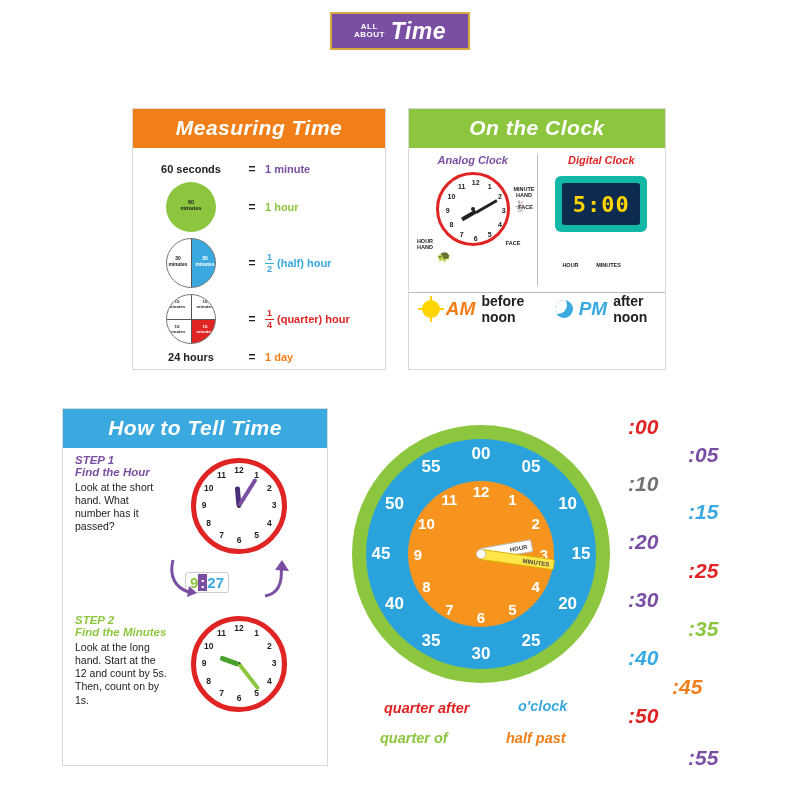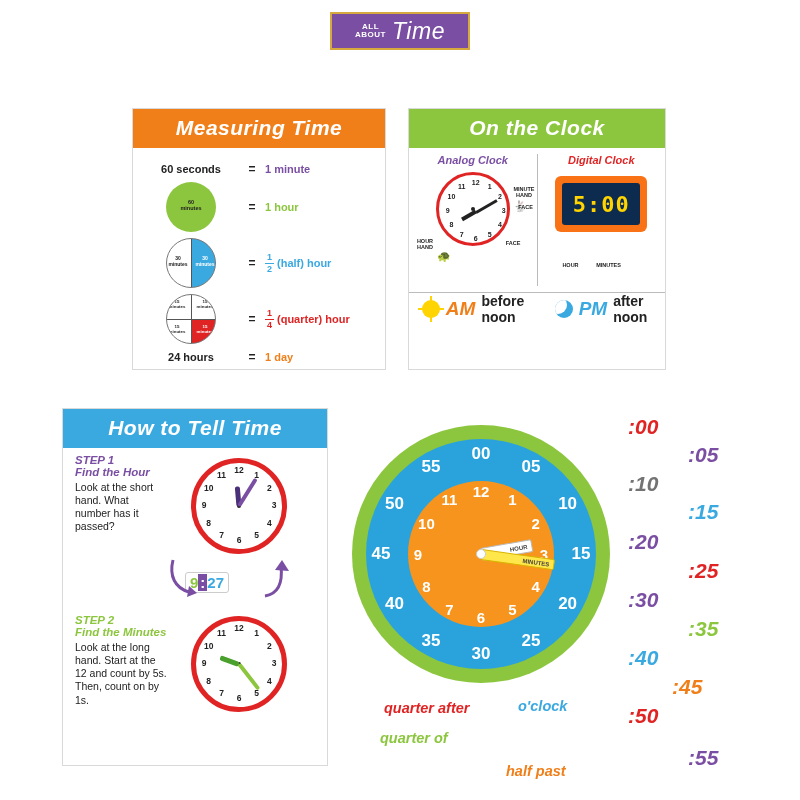--- a/index.html
+++ b/index.html
@@ -28,21 +28,21 @@
   }
   #title-banner .small-stack {
     display: flex; flex-direction: column;
     align-items: center; justify-content: center;
     line-height: 1.0;
   }
   #title-banner .small-stack span {
     color: #ffffff; font-size: 8px; font-weight: bold; letter-spacing: .5px;
   }
   #title-banner .big {
-    color: #ffffff; font-size: 23px; font-weight: normal; font-style: italic;
+    color: #ffffff; font-size: 23px; font-weight: bold; font-style: italic;
     letter-spacing: .5px;
   }
 
   
   .panel {
     position: absolute;
     background: #ffffff;
     border: 1px solid #d9d9d9;
   }
   .panel-header {
@@ -115,21 +115,21 @@
   .center-dot {
     position: absolute; width: 4px; height: 4px; background: #222; border-radius: 50%;
     left: 50%; top: 50%; margin: -2px 0 0 -2px;
   }
   .tiny-label {
     position: absolute; font-size: 5.5px; font-weight: bold; color: #222;
     line-height: 1.1; text-align: center;
   }
 
   .digital-clock {
-    width: 92px; height: 56px; background: #f97316; border-radius: 6px;
+    width: 92px; height: 56px; background: #14b8a6; border-radius: 6px;
     margin: 10px auto 0; position: relative; padding: 7px;
   }
   .digital-screen {
     width: 100%; height: 100%; background: #0d2b4f; border-radius: 3px;
     display: flex; align-items: center; justify-content: center;
   }
   .digital-screen span {
     color: #ffd400; font-family: "DejaVu Sans Mono", monospace;
     font-size: 22px; font-weight: bold; letter-spacing: 1px;
   }
@@ -505,21 +505,21 @@
     </div>
     <div class="bc-hand" style="left: 129px; top: 123.5px; width: 74px; height: 11px; background: rgb(255, 230, 74); border: 1px solid rgb(216, 180, 0); transform: rotate(8deg);">
       <span class="htxt">MINUTES</span>
     </div>
     <div style="position: absolute; left: 124px; top: 124px; width: 10px; height: 10px; border-radius: 50%; background: rgb(255, 255, 255); border: 1px solid rgb(204, 204, 204);"></div>
   </div>
 
 <div class="phrase" style="left:384px; top:700px; color:#e02424;">quarter after</div>
 <div class="phrase" style="left:518px; top:698px; color:#3aa9e0;">o'clock</div>
 <div class="phrase" style="left:380px; top:730px; color:#8cc63e;">quarter of</div>
-<div class="phrase" style="left:506px; top:730px; color:#f07f1a;margin-top:33px;">half past</div>
+<div class="phrase" style="left:506px; top:730px; color:#f07f1a;">half past</div>
 
 <div class="sticker" style="left:628px; top:415px; color:#e02424;">:00</div>
 <div class="sticker" style="left:688px; top:443px; color:#7a4fa3;">:05</div>
 <div class="sticker" style="left:628px; top:472px; color:#737373;">:10</div>
 <div class="sticker" style="left:688px; top:500px; color:#3aa9e0;">:15</div>
 <div class="sticker" style="left:628px; top:530px; color:#7a4fa3;">:20</div>
 <div class="sticker" style="left:688px; top:559px; color:#e02424;">:25</div>
 <div class="sticker" style="left:628px; top:588px; color:#7a4fa3;">:30</div>
 <div class="sticker" style="left:688px; top:617px; color:#8cc63e;">:35</div>
 <div class="sticker" style="left:628px; top:646px; color:#3aa9e0;">:40</div>

